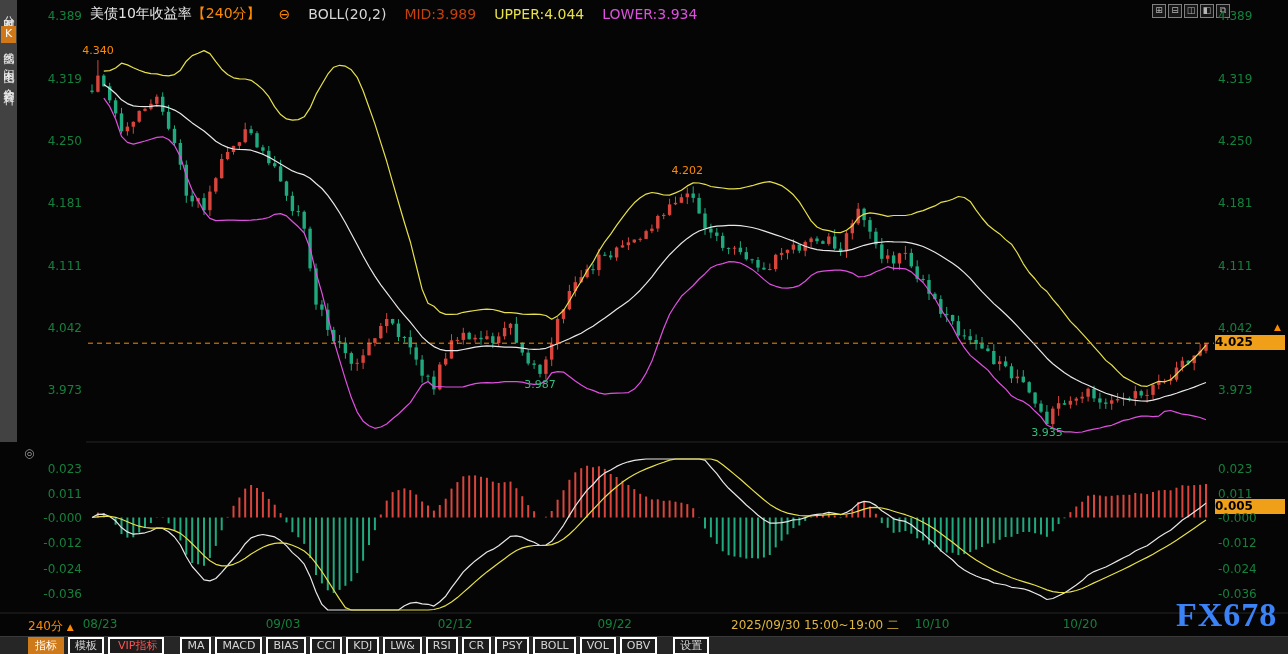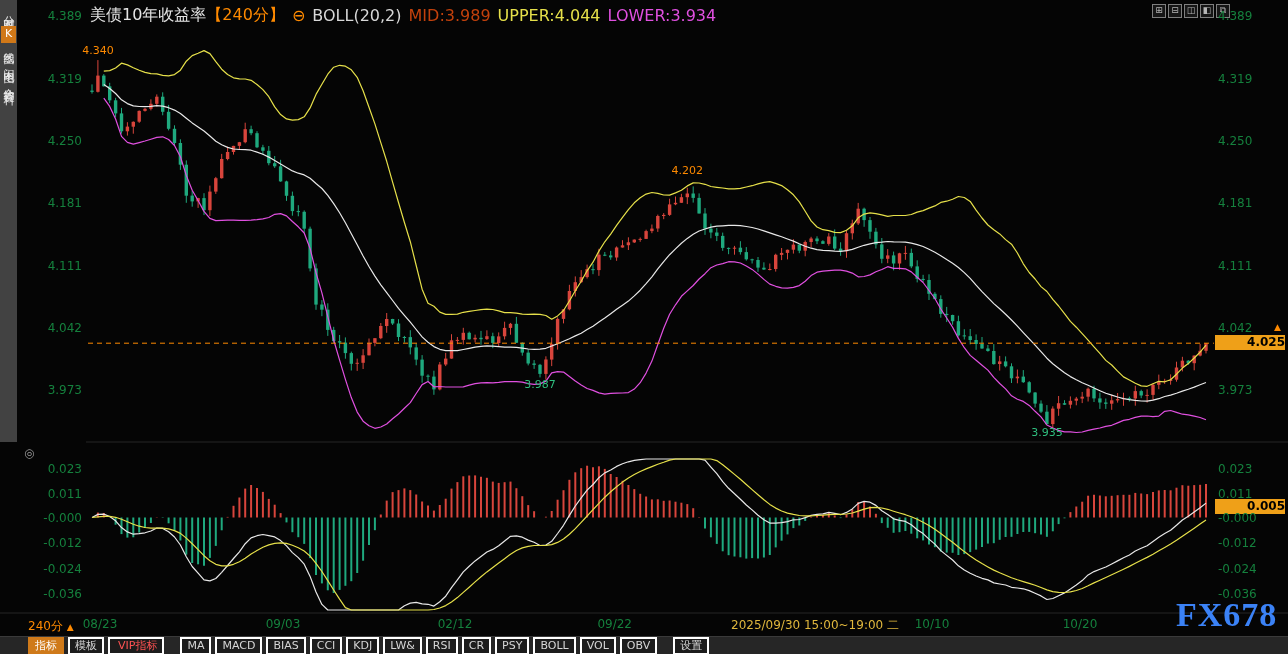--- a/index.html
+++ b/index.html
@@ -2,32 +2,32 @@
 <html><head>
 <meta charset="utf-8">
 <style>
   html,body{margin:0;padding:0;background:#000;}
   #app{position:relative;width:1288px;height:654px;background:#050505;overflow:hidden;
        font-family:"DejaVu Sans","Liberation Sans",sans-serif;}
   svg{position:absolute;left:0;top:0;}
   svg text{font-family:inherit;}
   #overlay{position:absolute;left:0;top:0;width:1288px;height:654px;pointer-events:none;}
   .ax{position:absolute;font-size:12px;color:#15803d;white-space:nowrap;}
-  .hdr,.macd-hdr{position:absolute;left:90px;display:flex;gap:7px;font-size:16px;align-items:center;white-space:nowrap;}
+  .hdr,.macd-hdr{position:absolute;left:90px;display:flex;gap:18px;font-size:14px;align-items:center;white-space:nowrap;}
   .hdr{top:5px;} .macd-hdr{top:456px;}
   .vstrip{position:absolute;left:0;top:0;width:17px;height:442px;background:#424242;
           display:flex;flex-direction:column;align-items:center;padding-top:7px;gap:13px;box-sizing:border-box;}
   .side-item{writing-mode:vertical-rl;text-orientation:upright;color:#ececec;font-size:11px;
              letter-spacing:2px;cursor:pointer;line-height:15px;}
   .k-badge{background:#d07818;color:#fff;padding:1px 1px;}
   .ctrls{position:absolute;left:1152px;top:4px;display:flex;gap:2px;}
   .ctrl{width:12px;height:12px;border:1px solid #7f7f7f;background:#161616;color:#b5b5b5;
         font-size:9px;line-height:11px;text-align:center;cursor:pointer;}
   .marker{position:absolute;left:1215px;width:70px;height:15px;color:#000;font-size:12px;
-          line-height:15px;text-align:right;font-weight:bold;}
+          line-height:15px;text-align:left;font-weight:bold;}
   .p-arrow{position:absolute;left:1274px;color:#ff8a00;font-size:9px;}
   .period{position:absolute;left:28px;top:618px;color:#ff8a00;font-size:12px;cursor:pointer;}
   .sel-date{position:absolute;top:617px;color:#e0b73d;font-size:12px;transform:translateX(-50%);white-space:nowrap;}
   .target{position:absolute;left:24px;top:446px;color:#9a9a9a;font-size:12px;cursor:pointer;}
   .wm{position:absolute;left:1176px;top:596px;font-family:"Liberation Serif","DejaVu Serif",serif;
       font-size:34px;font-weight:600;color:#3b82f6;letter-spacing:1px;}
   .tabbar{position:absolute;left:0;bottom:0;width:100%;height:18px;background:#262626;border-top:1px solid #3a3a3a;
           display:flex;align-items:center;gap:4px;padding-left:28px;box-sizing:border-box;font-size:11px;}
   .tab{border:2px solid #ffffff;background:#1c1c1c;color:#d6d6d6;padding:0 5px;height:14px;line-height:13px;cursor:pointer;}
   .tab.active{background:#cf7a1a;border-color:#cf7a1a;color:#fff;}

